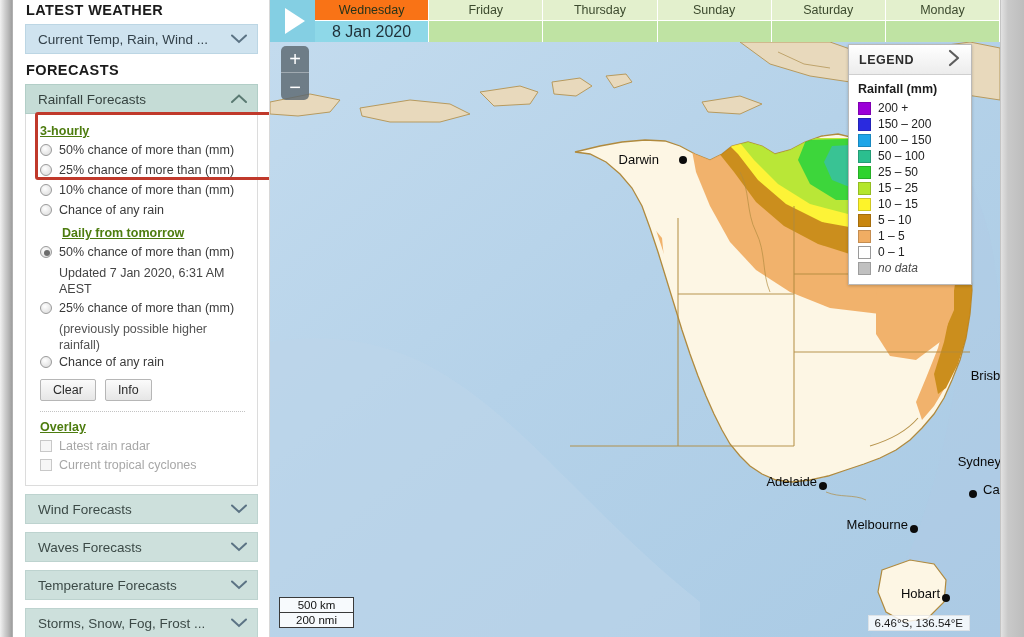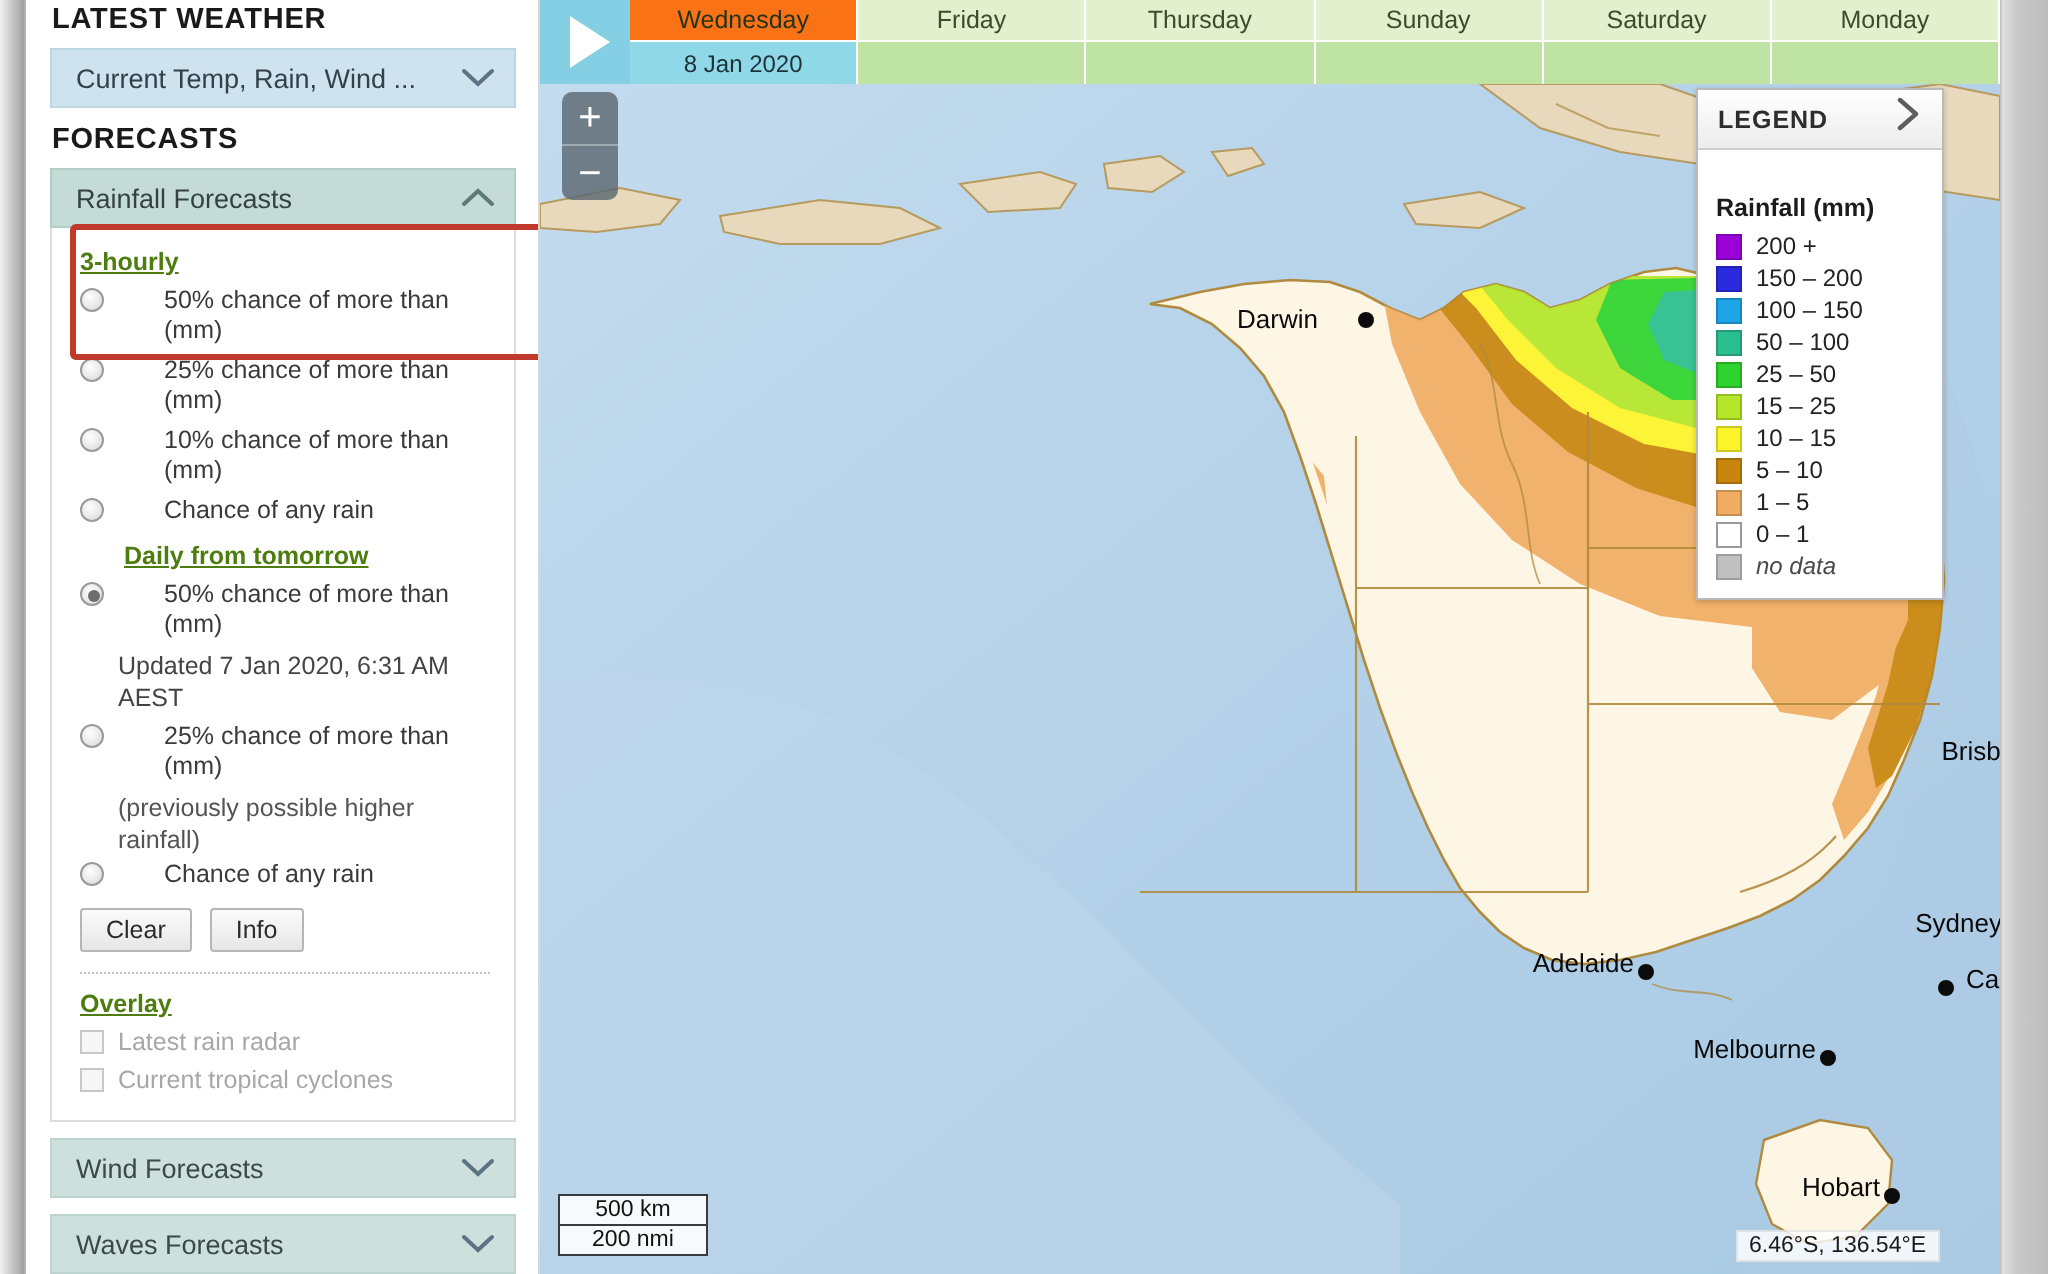--- a/index.html
+++ b/index.html
@@ -65,21 +65,21 @@
     position: relative;
   }
   .grp-title {
     font-size: 12.5px; font-weight: bold; color: #4d7c0f;
     margin: 1px 0 5px 0;
     text-decoration: underline;
   }
   .opt {
     display: flex; align-items: flex-start;
     font-size: 12.5px; color: #3a3a3a; margin-bottom: 5px;
-    cursor: pointer; line-height: 15px; gap: 23px;
+    cursor: pointer; line-height: 15px;
   }
   .radio {
     width: 12px; height: 12px; border-radius: 50%;
     border: 1px solid #9a9a9a;
     background: radial-gradient(circle at 40% 35%, #ffffff, #e3e3e3 70%, #d2d2d2);
     margin: 1px 7px 0 0; flex: 0 0 auto; position: relative;
   }
   .radio.on::after {
     content: ""; position: absolute; left: 3px; top: 3px;
     width: 6px; height: 6px; border-radius: 50%; background: #6d6d6d;
@@ -142,21 +142,21 @@
   .daycol { flex: 1 1 0; position: relative; }
   .daycol .dlabel {
     height: 21px; display: flex; align-items: center; justify-content: center;
     font-size: 12.5px; color: #3c4a2e; background: #e3f0cd;
     border-right: 1px solid #ffffff; border-bottom: 1px solid #ffffff;
     cursor: pointer;
   }
   .daycol.active .dlabel { background: #f97316; color: #26331a; }
   .daycol .dsub {
     height: 21px; display: flex; align-items: center; justify-content: center;
-    font-size: 12px; color: #2d3a45; background: #bfe3a3;
+    font-size: 16px; color: #2d3a45; background: #bfe3a3;
     border-right: 1px solid #ffffff;
   }
   .daycol.active .dsub { background: #8ed8e8; color: #1f3038; }
 
   
   #mapcanvas { position: absolute; left: 0; top: 42px; width: 730px; height: 595px; }
 
   
   .mapctl { position: absolute; z-index: 30; }
   .homebtn {
@@ -181,21 +181,21 @@
     background: #ffffff; border: 1px solid #b9b9b9;
     box-shadow: 0 1px 3px rgba(0,0,0,.2);
   }
   .legend-head {
     height: 30px; display: flex; align-items: center; padding: 0 8px 0 10px;
     background: linear-gradient(to bottom,#ffffff,#ececec);
     border-bottom: 1px solid #cfcfcf; cursor: pointer;
   }
   .legend-head .ltxt { font-size: 12.5px; font-weight: bold; color: #2d2d2d; letter-spacing: .5px; }
   .legend-head .larrow { margin-left: auto; color: #5d5d5d; }
-  .legend-body { padding: 22px 8px 8px 9px; }
+  .legend-body { padding: 7px 8px 8px 9px; }
   .legend-title { font-size: 12.5px; font-weight: bold; color: #1c1c1c; margin-bottom: 4px; }
   .lrow { display: flex; align-items: center; height: 16px; }
   .lsw { width: 13px; height: 13px; margin-right: 7px; flex: 0 0 auto; border: 1px solid rgba(0,0,0,.18); }
   .lsw.empty { background: #ffffff; border: 1px solid #9a9a9a; }
   .ltext { font-size: 12px; color: #222; }
   .ltext.nodata { font-style: italic; color: #4a4a4a; }
 
   
   #scalebar {
     position: absolute; left: 9px; bottom: 9px; z-index: 30;

